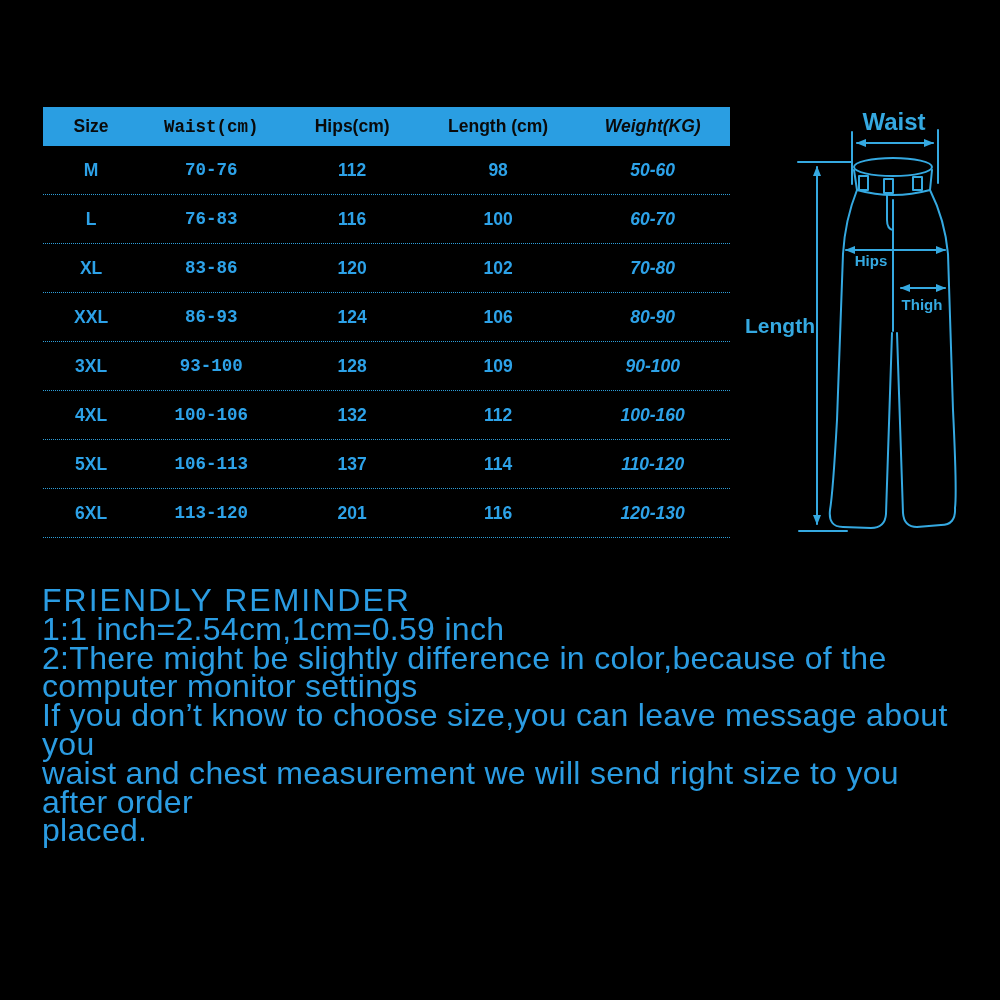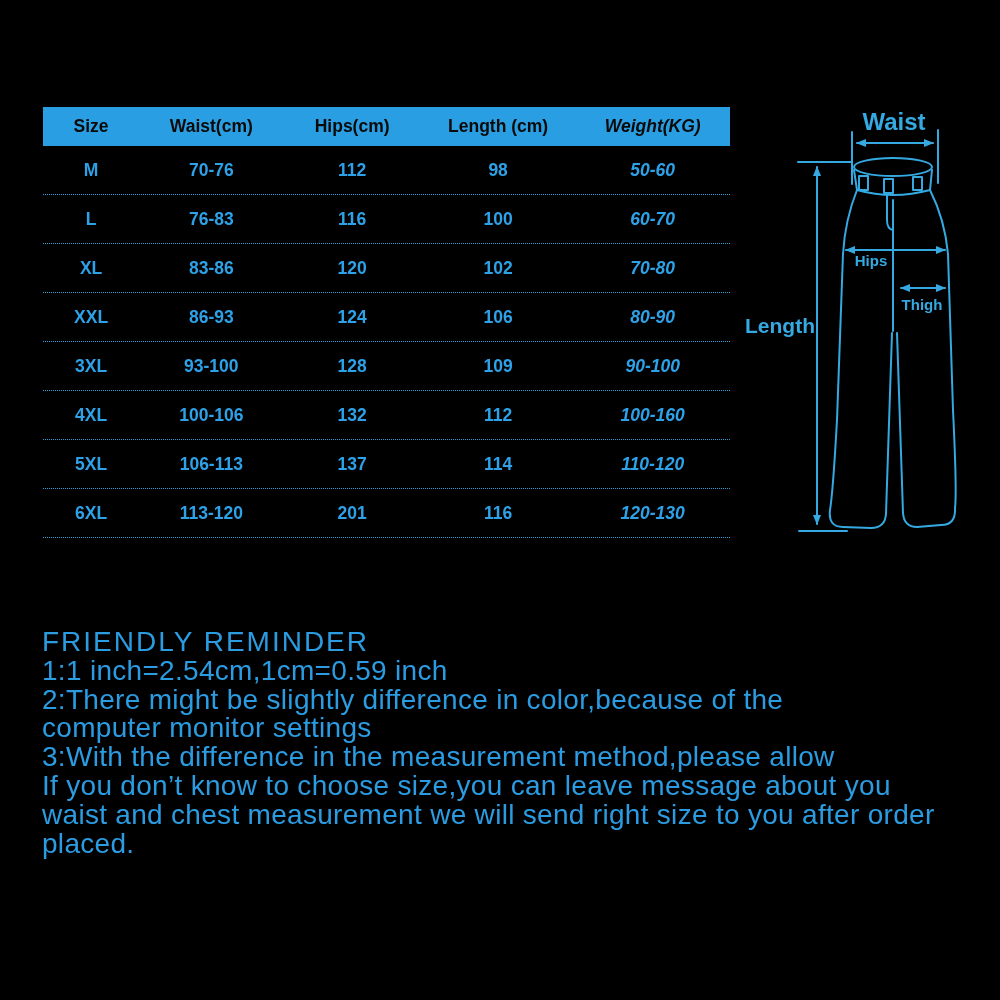--- a/index.html
+++ b/index.html
@@ -7,26 +7,26 @@
          font-family:"Liberation Sans",sans-serif;overflow:hidden;}
 
   
   .size-table{position:absolute;left:43px;top:107px;width:687px;}
   .thead{display:flex;height:39px;align-items:center;background:var(--header-bg);}
   .thead .c{color:var(--header-text);font-weight:bold;font-size:17.5px;}
   .trow{display:flex;height:48px;align-items:center;
         border-bottom:1.5px dotted var(--line);}
   .trow .c{color:var(--table-text);font-weight:bold;font-size:17.5px;}
   .c{text-align:center;}
-  .c0{width:14%;}.c1{width:21%;}.c2{width:20%;}.c3{width:22.5%;}.c4{width:22.5%;font-style:italic;}
+  .c0{width:14%;}.c1{width:21%;font-family:Liberation Mono, monospace;}.c2{width:20%;}.c3{width:22.5%;}.c4{width:22.5%;font-style:italic;}
 
   
   .reminder{position:absolute;left:42px;top:586px;width:930px;
-            color:var(--reminder-text);font-size:28px;line-height:28.8px;
-            letter-spacing:0.3px;margin-top:42px;}
+            color:var(--reminder-text);font-size:32px;line-height:28.8px;
+            letter-spacing:0.3px;}
   .reminder .title{letter-spacing:2px;}
 
   
   .diagram{position:absolute;left:730px;top:95px;}
   .diagram .stroke *{fill:none;stroke:var(--diagram);stroke-width:2;
                      stroke-linecap:round;stroke-linejoin:round;}
   .diagram marker path{fill:var(--diagram);stroke:none;}
   .lbl{fill:var(--diagram);font-family:"Liberation Sans",sans-serif;font-weight:bold;}
   .lbl-lg{font-size:24px;}
   .lbl-md{font-size:21px;}
@@ -143,19 +143,18 @@
     <text x="780" y="333" class="lbl lbl-md" text-anchor="middle">Length</text>
     <text x="871" y="266" class="lbl lbl-sm" text-anchor="middle">Hips</text>
     <text x="922" y="310" class="lbl lbl-sm" text-anchor="middle">Thigh</text>
   </svg>
 
   <div class="reminder">
     <div class="title">FRIENDLY REMINDER</div>
     <div>1:1 inch=2.54cm,1cm=0.59 inch</div>
     <div>2:There might be slightly difference in color,because of the</div>
     <div>computer monitor settings</div>
-    <div>3:With the difference in the measurement method,please allow</div>
     <div>If you don’t know to choose size,you can leave message about you</div>
     <div>waist and chest measurement we will send right size to you after order</div>
     <div>placed.</div>
   </div>
 
 </div>
 
 </body></html>

